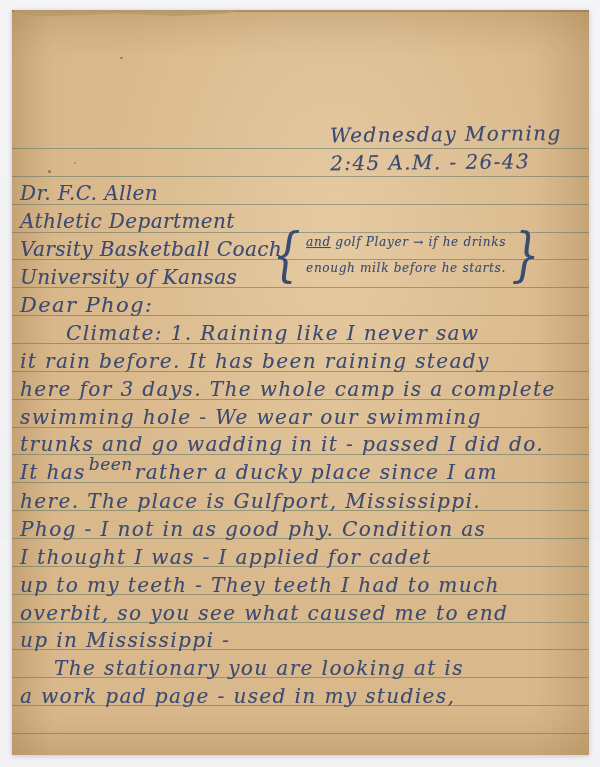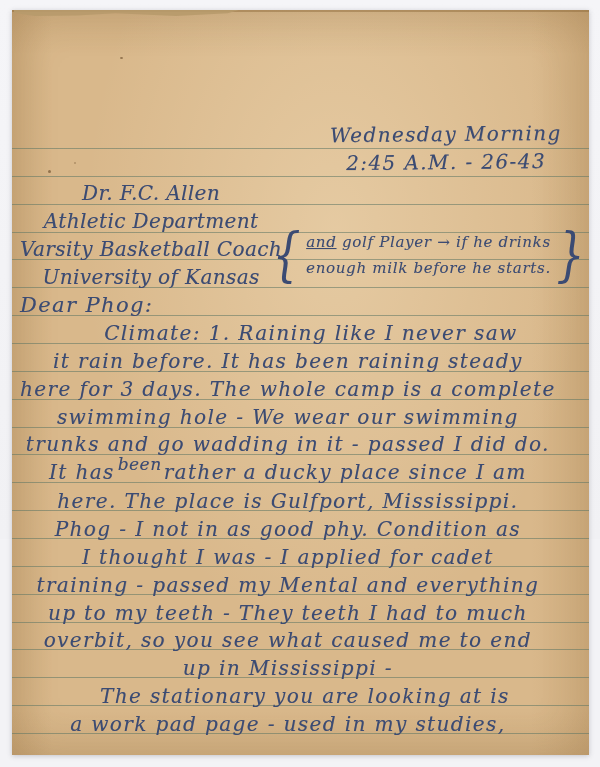--- a/index.html
+++ b/index.html
@@ -6,21 +6,20 @@
   body {
     width: 600px; height: 767px;
     background: #f3f3f6;
     font-family: "DejaVu Serif", serif;
     overflow: hidden;
   }
   .scan {
     position: relative;
     width: 600px; height: 539px;
     background: linear-gradient(180deg, #f5f5f8 0%, #f1f1f4 100%);
-    text-align: center;
   }
   .paper {
     position: absolute;
     left: 12px; top: 10px;
     width: 577px; height: 745px;
     background-color: #d9b88b;
     background-image:
       radial-gradient(ellipse at 56% 30%, rgba(255,240,210,0.32), rgba(255,240,210,0) 55%),
       linear-gradient(90deg, rgba(140,100,50,0.16) 0%, rgba(140,100,50,0) 7%, rgba(140,100,50,0) 90%, rgba(140,100,50,0.14) 100%),
       linear-gradient(180deg, rgba(120,85,40,0.10) 0%, rgba(120,85,40,0) 6%, rgba(120,85,40,0) 94%, rgba(120,85,40,0.10) 100%);
@@ -81,21 +80,21 @@
     color: #3b4b73;
     font-size: 52px;
     line-height: 1;
     transform: scaleY(1.1) scaleX(0.85);
   }
   .ann-lines {
     margin: 0 3px;
     font-family: "DejaVu Serif", serif;
     font-style: italic;
     color: #3b4b73;
-    font-size: 15px;
+    font-size: 12px;
     letter-spacing: 0.7px;
     line-height: 26px;
     white-space: nowrap;
     text-shadow: 0.3px 0.3px 0 rgba(59,75,115,0.3);
   }
   .u { text-decoration: underline; }
   .salutation { position: absolute; left: 8px; top: 282px; font-size: 21px; }
   .body-text { position: absolute; left: 8px; top: 310px; }
   .indent1 { padding-left: 46px; }
   .indent2 { padding-left: 34px; }
@@ -144,21 +143,20 @@
     <div class="body-text">
       <div class="hw indent1">Climate: 1. Raining like I never saw</div>
       <div class="hw">it rain before. It has been raining steady</div>
       <div class="hw">here for 3 days. The whole camp is a complete</div>
       <div class="hw">swimming hole - We wear our swimming</div>
       <div class="hw">trunks and go wadding in it - passed I did do.</div>
       <div class="hw"><span>It has</span><span class="insert">been</span><span>rather a ducky place since I am</span></div>
       <div class="hw">here. The place is Gulfport, Mississippi.</div>
       <div class="hw">Phog - I not in as good phy. Condition as</div>
       <div class="hw">I thought I was - I applied for cadet</div>
-      <div class="hw">training - passed my Mental and everything</div>
       <div class="hw">up to my teeth - They teeth I had to much</div>
       <div class="hw">overbit, so you see what caused me to end</div>
       <div class="hw">up in Mississippi -</div>
       <div class="hw indent2">The stationary you are looking at is</div>
       <div class="hw">a work pad page - used in my studies,</div>
     </div>
   </div>
 </div>
 
 </body></html>

